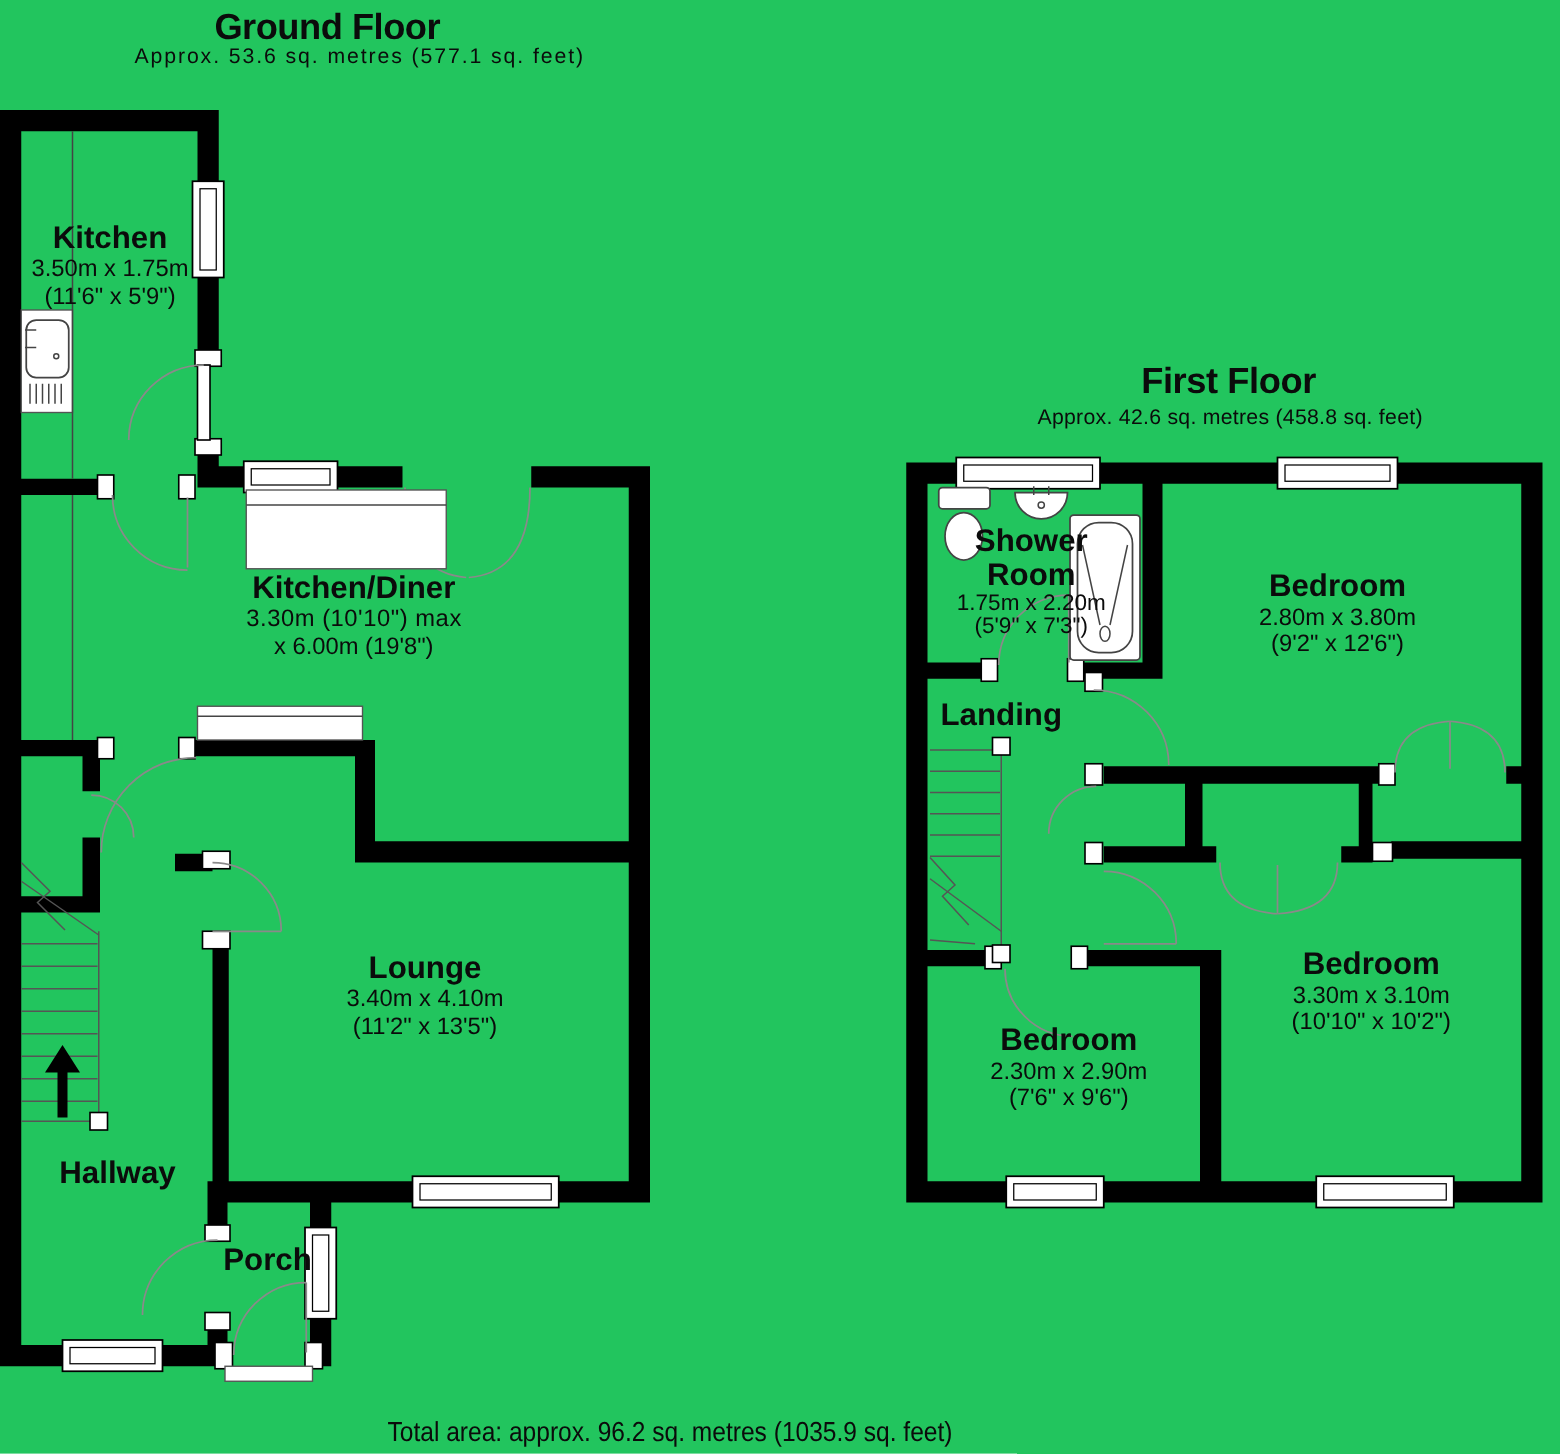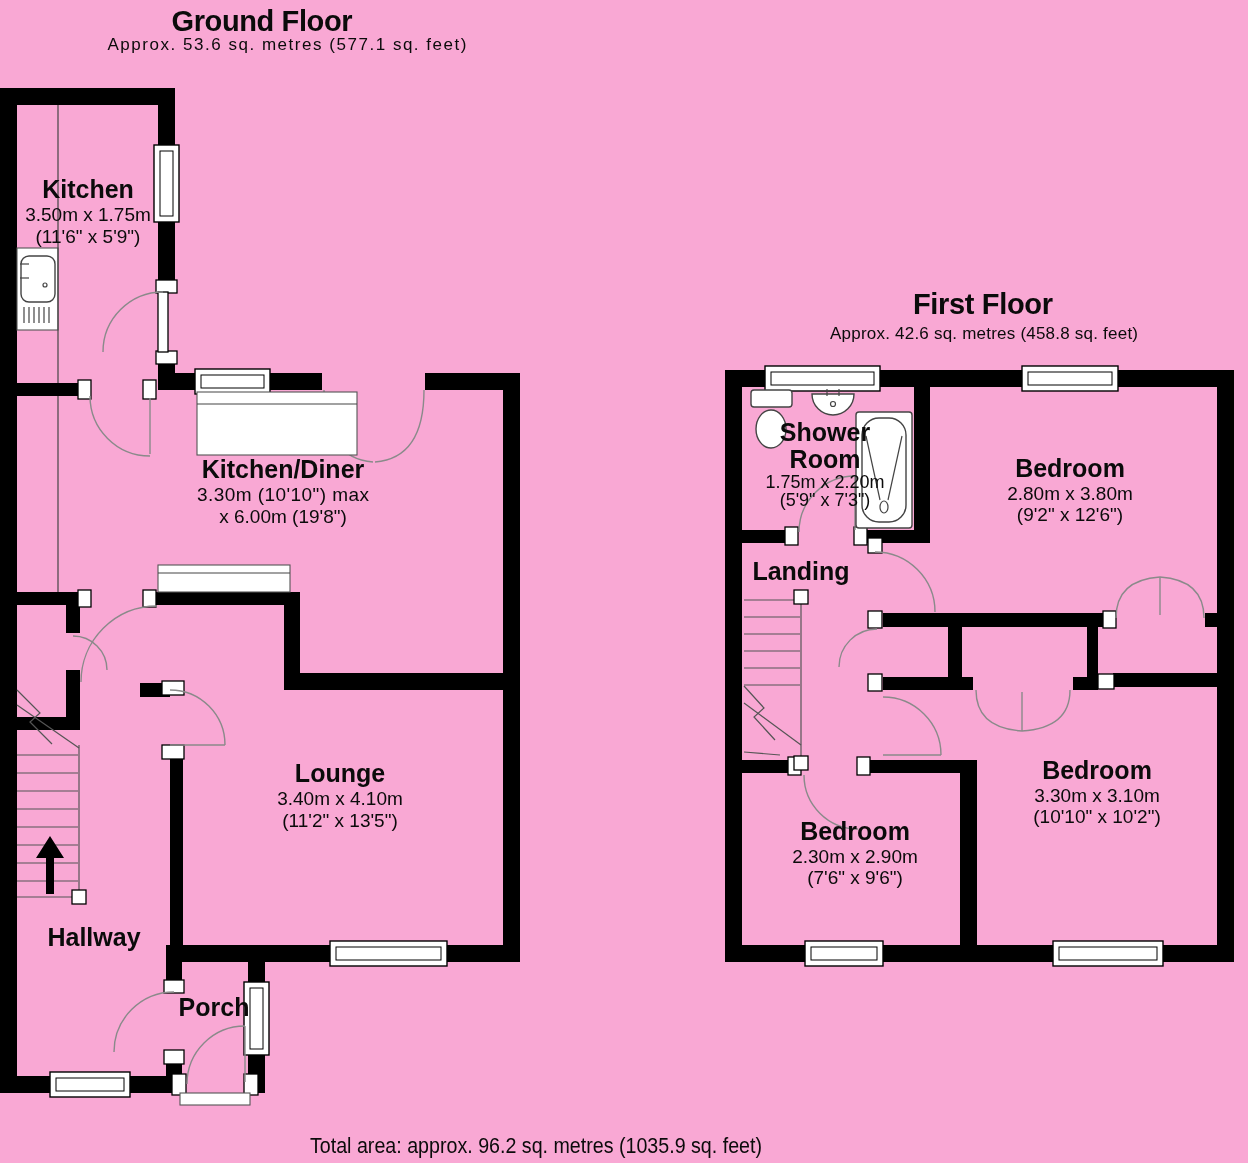--- a/index.html
+++ b/index.html
@@ -1,16 +1,16 @@
 <!DOCTYPE html>
 <html><head>
 <meta charset="utf-8">
 <style>
   html,body{margin:0;padding:0;background:#fff;}
-  .page{width:1248px;height:1163px;position:relative;background:#f9a8d4;font-family:"Liberation Sans",sans-serif;text-align:right;}
+  .page{width:1248px;height:1163px;position:relative;background:#22c55e;font-family:"Liberation Sans",sans-serif;text-align:right;}
   svg{display:block;}
   .wall{fill:#000;stroke:none;}
   .frame{fill:#fff;stroke:#000;stroke-width:1.3;}
   .win-outer{fill:#fff;stroke:#000;stroke-width:1.4;}
   .win-inner{fill:none;stroke:#000;stroke-width:1;}
   .arc{fill:none;stroke:#8a8a8a;stroke-width:1.4;}
   .leaf{stroke:#8a8a8a;stroke-width:1.4;fill:none;}
   .fix{fill:#fff;stroke:#444;stroke-width:1.4;}
   .fixline{fill:none;stroke:#444;stroke-width:1.2;}
   .stair{fill:none;stroke:#555;stroke-width:1.2;}

